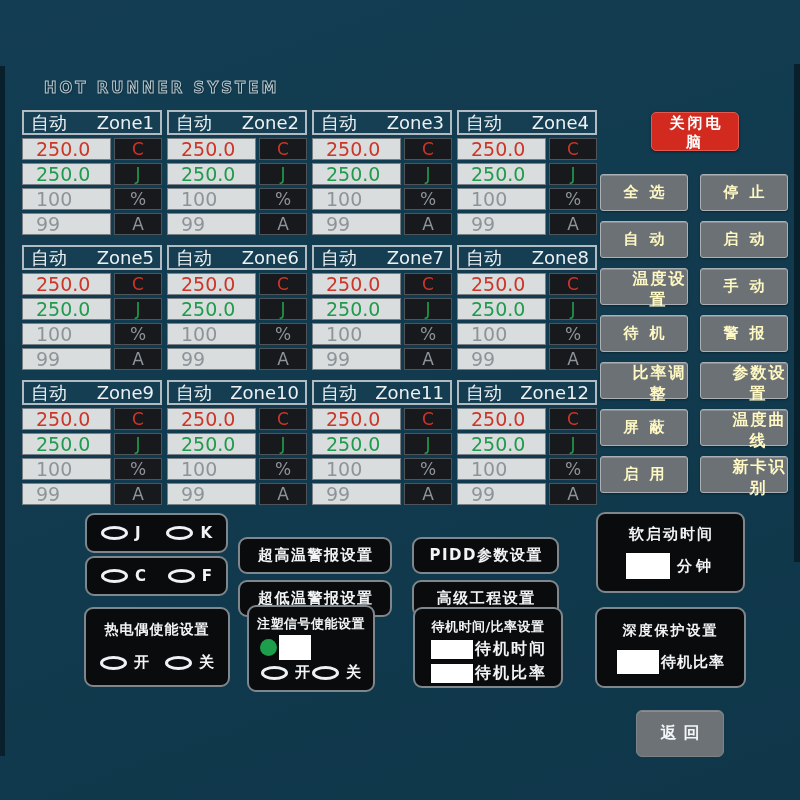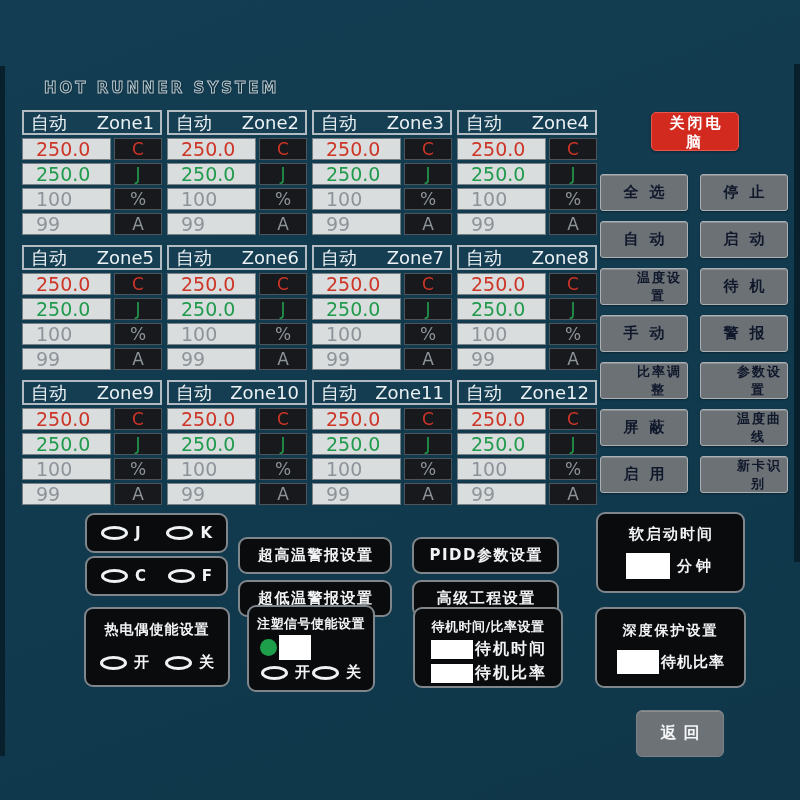--- a/index.html
+++ b/index.html
@@ -20,24 +20,24 @@
   .zrow{display:flex;gap:3px;height:22px;margin-bottom:3px;text-align:center;}
   .zval{box-sizing:border-box;width:89px;background:#dadddd;border:1px solid #787f84;display:flex;align-items:center;padding-left:13px;font-size:19px;line-height:1;}
   .zunit{box-sizing:border-box;flex:1;background:#17191c;border:1px solid #4d545a;display:flex;align-items:center;justify-content:center;font-size:17px;}
   .c-red{color:#cd3527;}
   .c-green{color:#209a4d;}
   .c-gray{color:#8d9499;}
 
   
   .shutdown{position:absolute;left:651px;top:112px;width:88px;height:39px;background:#d32a20;border:1px solid #e4584d;border-radius:5px;color:#fff;font-weight:bold;font-size:15px;letter-spacing:3px;text-indent:3px;font-family:inherit;cursor:pointer;box-shadow:0 1px 3px rgba(0,0,0,0.4);}
   .action-grid{position:absolute;left:600px;top:174px;display:grid;grid-template-columns:88px 88px;column-gap:12px;row-gap:10px;}
-  .abtn{box-sizing:border-box;height:37px;background:#6c7176;border:1px solid #abb0b4;border-radius:3px;color:#0f172a;font-weight:600;font-size:15px;font-family:inherit;cursor:pointer;box-shadow:inset 0 1px 0 rgba(255,255,255,0.22),0 1px 2px rgba(0,0,0,0.35);padding:0;}
+  .abtn{box-sizing:border-box;height:37px;background:#6c7176;border:1px solid #abb0b4;border-radius:3px;color:#fef9c3;font-weight:600;font-size:15px;font-family:inherit;cursor:pointer;box-shadow:inset 0 1px 0 rgba(255,255,255,0.22),0 1px 2px rgba(0,0,0,0.35);padding:0;}
   .abtn span{display:block;text-align:center;}
   .abtn.short span{letter-spacing:11px;text-indent:11px;}
-  .abtn.long span{letter-spacing:2px;text-indent:2px;font-size:13px;padding-left:29px;}
+  .abtn.long span{letter-spacing:2px;text-indent:2px;font-size:16px;padding-left:29px;}
 
   
   .bpanel{position:absolute;box-sizing:border-box;background:#0a0b0d;border:2px solid #7f878c;border-radius:9px;color:#f2f4f5;}
   .bbtn{position:absolute;box-sizing:border-box;background:#0a0b0d;border:2px solid #7f878c;border-radius:9px;color:#f2f4f5;font-weight:bold;font-family:inherit;cursor:pointer;font-size:15px;letter-spacing:1.5px;text-indent:1.5px;margin-top:24px;}
   .jk{left:85px;top:513px;width:143px;height:40px;display:flex;align-items:center;justify-content:space-between;padding:0 14px;}
   .cf{left:85px;top:556px;width:143px;height:40px;display:flex;align-items:center;justify-content:space-between;padding:0 14px;}
   .high{left:238px;top:513px;width:154px;height:37px;}
   .low{left:238px;top:556px;width:154px;height:37px;}
   .pidd{left:412px;top:513px;width:147px;height:37px;}
   .adv{left:412px;top:556px;width:147px;height:37px;}
@@ -390,24 +390,24 @@
       <button class="abtn short">
         <span>自动</span>
       </button>
       <button class="abtn short">
         <span>启动</span>
       </button>
       <button class="abtn long">
         <span>温度设置</span>
       </button>
       <button class="abtn short">
+        <span>手动</span>
+      </button>
+      <button class="abtn short">
         <span>待机</span>
-      </button>
-      <button class="abtn short">
-        <span>手动</span>
       </button>
       <button class="abtn short">
         <span>警报</span>
       </button>
       <button class="abtn long">
         <span>比率调整</span>
       </button>
       <button class="abtn long">
         <span>参数设置</span>
       </button>

